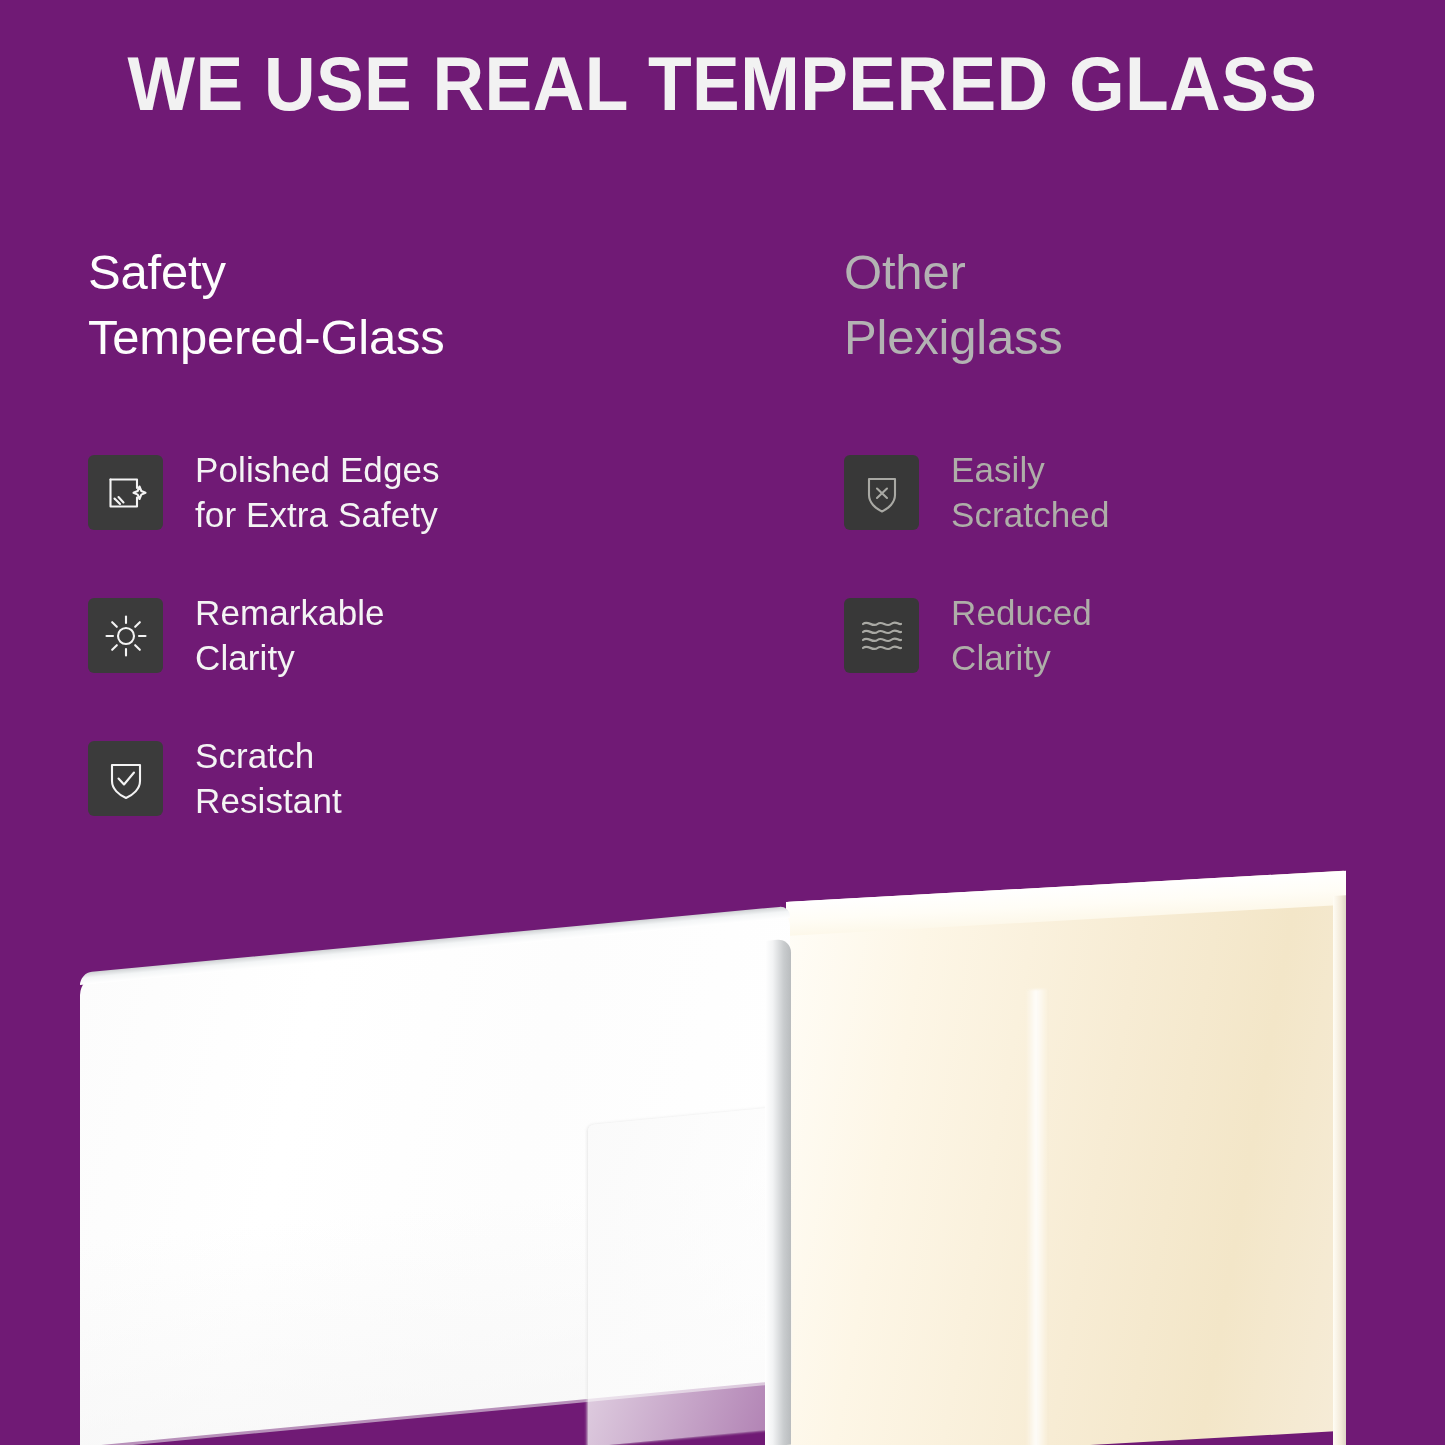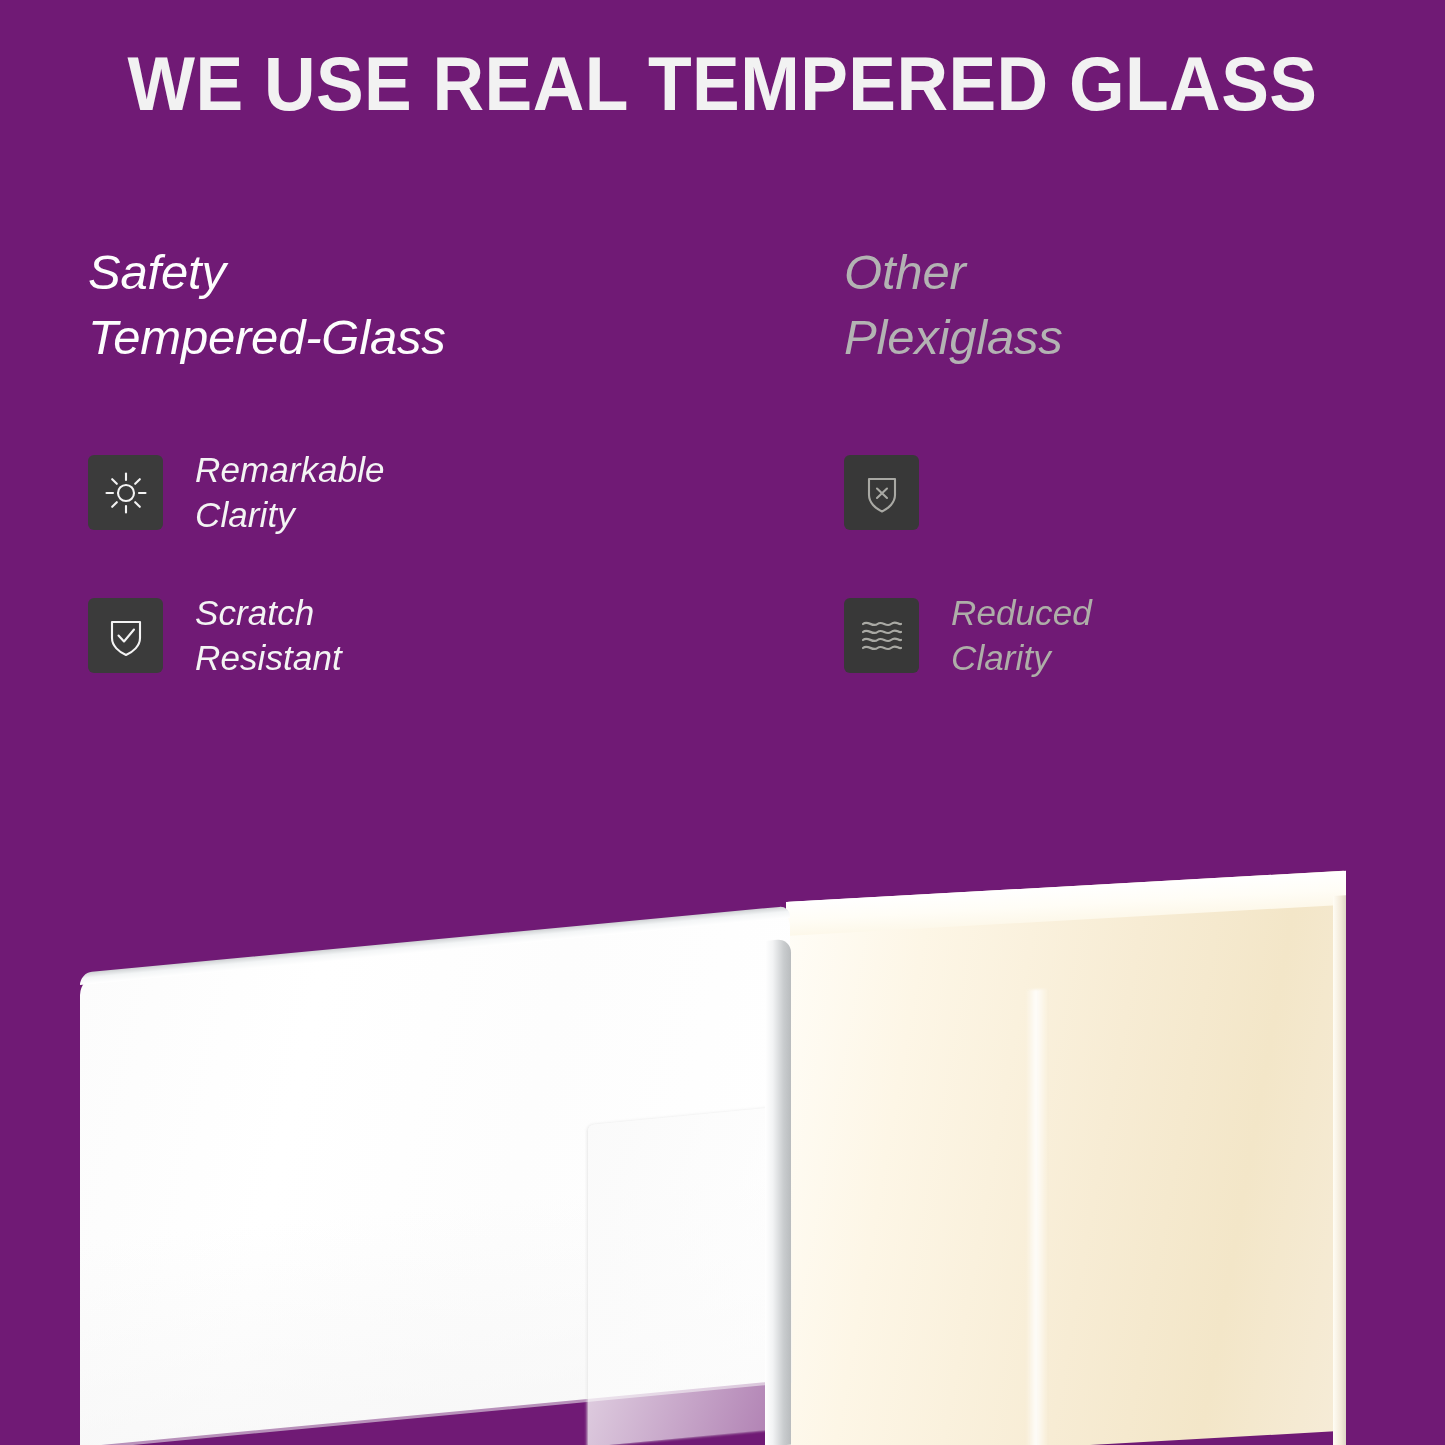--- a/index.html
+++ b/index.html
@@ -31,21 +31,20 @@
     line-height:1.05;
     transform:scaleX(0.94);
     transform-origin:center top;
     white-space:nowrap;
   }
 
   
   .col {
     position:absolute;
     top:240px;
-    font-style:italic;
   }
   .col-left  { left:88px;  width:760px; }
   .col-right { left:844px; width:540px; }
 
   .col-title {
     font-size:49px;
     font-weight:300;
     line-height:1.33;
     letter-spacing:-0.2px;
     white-space:pre-line;
@@ -198,20 +197,33 @@
 
   <h1 class="headline">WE USE REAL TEMPERED GLASS</h1>
 
   <div class="col col-left">
 
     <div class="col-title">Safety
 Tempered-Glass</div>
 
     <div class="features">
 
+      <div class="feature">
+        <span class="icon-tile">
+          <svg width="44" height="44" viewBox="0 0 44 44" fill="none" stroke-width="2.1" stroke-linecap="round" stroke-linejoin="round">
+            <path d="M6.5 8.5 H33 V17"></path>
+            <path d="M33 26.5 V35.5 H6.5 V8.5"></path>
+            <path d="M10.5 27.5 L16 33"></path>
+            <path d="M14.5 26 L19.5 31.5"></path>
+            <path d="M35.5 15.5 L37.3 20 L41.5 21.8 L37.3 23.6 L35.5 28 L33.7 23.6 L29.5 21.8 L33.7 20 Z"></path>
+          </svg>
+        </span>
+        <span class="feature-label">Polished Edges
+for Extra Safety</span>
+      </div>
 
       <div class="feature">
         <span class="icon-tile">
           <svg width="44" height="44" viewBox="0 0 44 44" fill="none" stroke-width="2.1" stroke-linecap="round">
             <circle cx="22" cy="22" r="8"></circle>
             <path d="M22 2.5 V9"></path>
               <path d="M22 35 V41.5"></path>
             <path d="M2.5 22 H9"></path>
               <path d="M35 22 H41.5"></path>
             <path d="M8.2 8.2 L12.8 12.8"></path>
@@ -247,20 +259,22 @@
 
 
       <div class="feature">
         <span class="icon-tile">
           <svg width="44" height="44" viewBox="0 0 44 44" fill="none" stroke-width="2.1" stroke-linecap="round" stroke-linejoin="round">
             <path d="M9 8 H35 V24 C35 31.5 28.5 37.5 22 40.5 C15.5 37.5 9 31.5 9 24 Z"></path>
             <path d="M17 17.5 L27 27"></path>
             <path d="M27 17.5 L17 27"></path>
           </svg>
         </span>
+        <span class="feature-label">Easily
+Scratched</span>
       </div>
 
       <div class="feature">
         <span class="icon-tile">
           <svg width="46" height="46" viewBox="0 0 46 46" fill="none" stroke-width="2.2" stroke-linecap="round">
             <path d="M4 11 C9 6.5 13.5 15 18.5 11 C23.5 7 27 15 32 11 C37 7 39 12 42 11"></path>
             <path d="M4 19 C9 14.5 13.5 23 18.5 19 C23.5 15 27 23 32 19 C37 15 39 20 42 19"></path>
             <path d="M4 27 C9 22.5 13.5 31 18.5 27 C23.5 23 27 31 32 27 C37 23 39 28 42 27"></path>
             <path d="M4 35 C9 30.5 13.5 39 18.5 35 C23.5 31 27 39 32 35 C37 31 39 36 42 35"></path>
           </svg>

